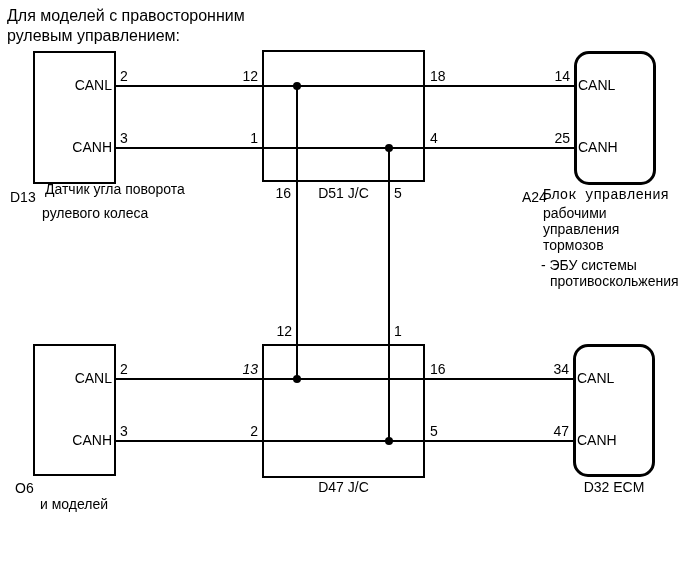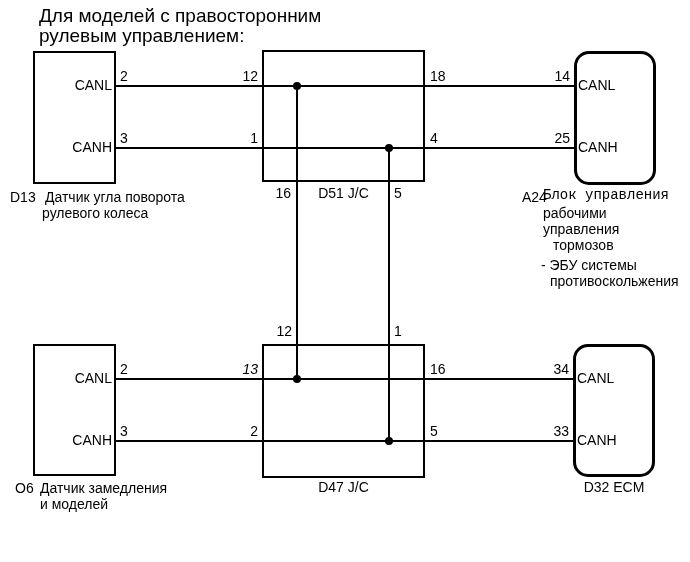--- a/index.html
+++ b/index.html
@@ -15,24 +15,23 @@
   .t {
     position: absolute;
     font-size: 14px;
     line-height: 15px;
     white-space: nowrap;
     color: #000;
   }
   .tr { text-align: right; }
   .tc { text-align: center; }
   .title-line {
-    font-size: 19px;
+    font-size: 16px;
     line-height: 20px;
     white-space: nowrap;
-    margin-left: 32px;
   }
   .title-block { position: absolute; left: 7px; top: 6px; }
   .box {
     position: absolute;
     border: 2px solid #000;
     background: transparent;
     box-sizing: border-box;
   }
   .rbox {
     position: absolute;
@@ -105,35 +104,34 @@
   <div class="t" style="left:394px; top:324px;">1</div>
 
   <div class="t" style="left:120px; top:362px;">2</div>
   <div class="t tr" style="left:228px; top:362px; width:30px;font-style:italic;">13</div>
   <div class="t" style="left:430px; top:362px;">16</div>
   <div class="t tr" style="left:539px; top:362px; width:30px;">34</div>
 
   <div class="t" style="left:120px; top:424px;">3</div>
   <div class="t tr" style="left:228px; top:424px; width:30px;">2</div>
   <div class="t" style="left:430px; top:424px;">5</div>
-  <div class="t tr" style="left:539px; top:424px; width:30px;">33</div>
+  <div class="t tr" style="left:539px; top:424px; width:30px;">47</div>
 
   <div class="t" style="left:10px; top:190px;">D13</div>
-  <div class="t" style="left:33px; top:190px;padding-left:12px;">Датчик угла поворота</div>
+  <div class="t" style="left:33px; top:182px;padding-left:12px;">Датчик угла поворота</div>
   <div class="t" style="left:42px; top:206px;text-align:center;">рулевого колеса</div>
 
   <div class="t" style="left:15px; top:481px;">O6</div>
-  <div class="t" style="left:40px; top:481px;">Датчик замедления</div>
   <div class="t" style="left:40px; top:497px;">и моделей</div>
 
   <div class="t" style="left:522px; top:190px;">A24</div>
   <div class="t" style="left:543px; top:188px;font-family:Liberation Mono, monospace;">Блок управления</div>
   <div class="t" style="left:543px; top:206px;">рабочими</div>
   <div class="t" style="left:543px; top:222px;">управления</div>
-  <div class="t" style="left:543px; top:238px;margin-left:10px;">тормозов</div>
+  <div class="t" style="left:543px; top:238px;">тормозов</div>
   <div class="t" style="left:541px; top:258px;">- ЭБУ системы</div>
   <div class="t" style="left:550px; top:274px;">противоскольжения</div>
 
   <div class="t tc" style="left:262px; top:480px; width:163px;">D47 J/C</div>
 
   <div class="t tc" style="left:573px; top:480px; width:82px;">D32 ECM</div>
 
 </div>
 
 </body></html>

